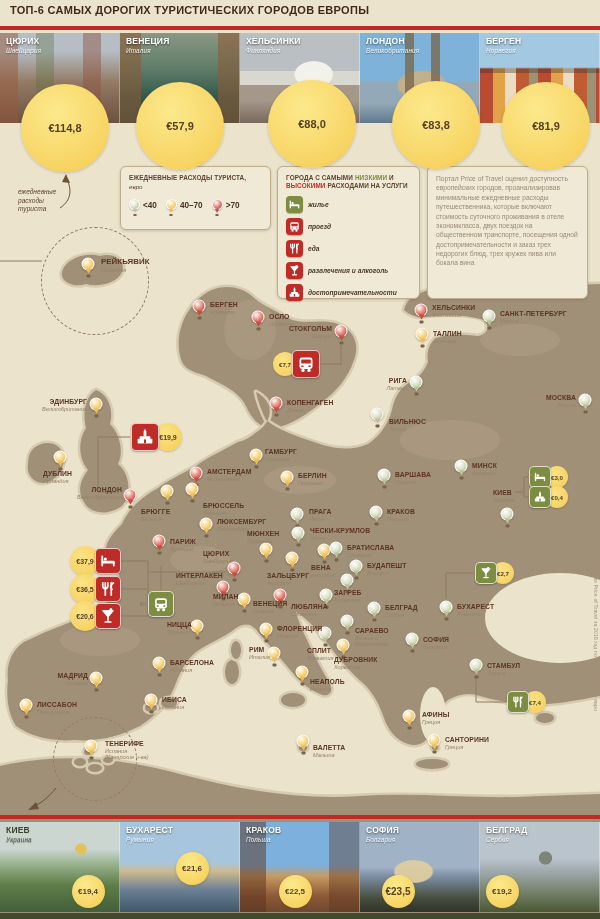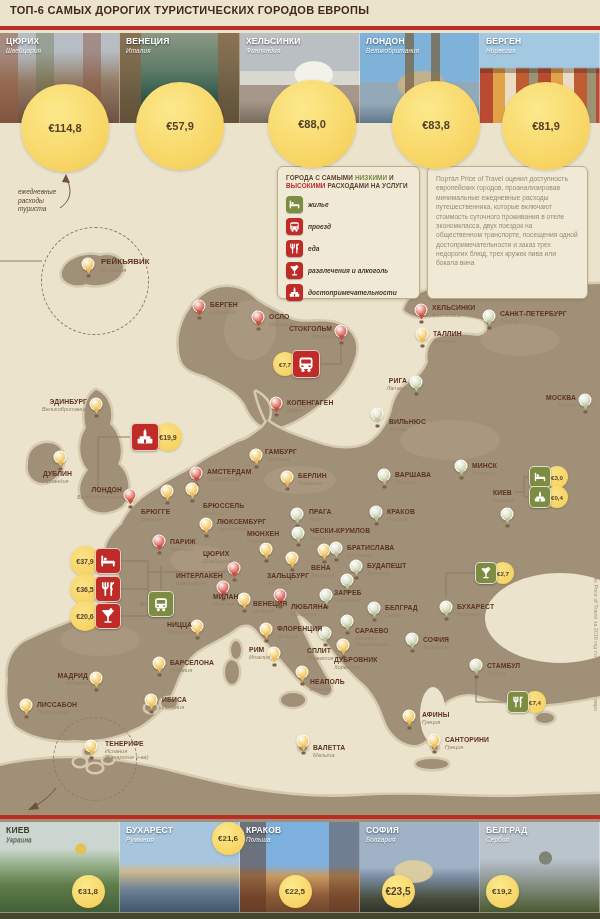--- a/index.html
+++ b/index.html
@@ -160,20 +160,38 @@
       <div class="photo ph-london" style="left: 360px; top: 33px;">
         <div class="plabel">ЛОНДОН<span class="pctry">Великобритания</span></div>
       </div>
       <div class="photo ph-bergen" style="left: 480px; top: 33px;">
         <div class="plabel">БЕРГЕН<span class="pctry">Норвегия</span></div>
       </div>
     </div>
 
   <div class="note">ежедневные расходы туриста</div>
 
+  <div class="panel" style="left:120px;top:166px;width:151px;height:64px;">
+    <div class="panel-title">ЕЖЕДНЕВНЫЕ РАСХОДЫ ТУРИСТА,</div>
+    <div class="panel-sub">евро</div>
+    <div class="cost-items" id="cost-items">
+        <div class="cost-item">
+          <span class="mb green-b"></span>
+          <span class="cost-label">&lt;40</span>
+        </div>
+        <div class="cost-item">
+          <span class="mb yellow-b"></span>
+          <span class="cost-label">40–70</span>
+        </div>
+        <div class="cost-item">
+          <span class="mb red-b"></span>
+          <span class="cost-label">&gt;70</span>
+        </div>
+      </div>
+  </div>
 
   <div class="panel" style="left:277px;top:166px;width:143px;height:133px;">
     <div class="panel-title">
       <span>ГОРОДА С САМЫМИ</span>
       <span class="low">НИЗКИМИ</span>
       <span>И</span>
       <span class="high">ВЫСОКИМИ</span>
       <span>РАСХОДАМИ НА УСЛУГИ</span>
     </div>
     <div id="service-rows">
@@ -269,22 +287,22 @@
       </div>
     </div>
   <div class="bbar"></div>
 
   <div class="source">По данным Price of Travel за 2016 год по текущему курсу евро</div>
 <div class="bubble" style="left: 21px; top: 84px; width: 88px; height: 88px; font-size: 11px;">€114,8</div>
     <div class="bubble" style="left: 136px; top: 82px; width: 88px; height: 88px; font-size: 11px;">€57,9</div>
     <div class="bubble" style="left: 268px; top: 80px; width: 88px; height: 88px; font-size: 11px;">€88,0</div>
     <div class="bubble" style="left: 392px; top: 81px; width: 88px; height: 88px; font-size: 11px;">€83,8</div>
     <div class="bubble" style="left: 502px; top: 82px; width: 88px; height: 88px; font-size: 11px;">€81,9</div>
-    <div class="bubble" style="left: 71.5px; top: 874.5px; width: 33px; height: 33px; font-size: 8px;">€31,8</div>
-    <div class="bubble" style="left: 175.5px; top: 822px; width: 33px; height: 33px; font-size: 8px; margin-left: 36px;">€21,6</div>
+    <div class="bubble" style="left: 71.5px; top: 874.5px; width: 33px; height: 33px; font-size: 8px;">€19,4</div>
+    <div class="bubble" style="left: 175.5px; top: 852px; width: 33px; height: 33px; font-size: 8px;">€21,6</div>
     <div class="bubble" style="left: 278.5px; top: 874.5px; width: 33px; height: 33px; font-size: 8px;">€22,5</div>
     <div class="bubble" style="left: 381.5px; top: 874.5px; width: 33px; height: 33px; font-size: 10px;">€23,5</div>
     <div class="bubble" style="left: 485.5px; top: 874.5px; width: 33px; height: 33px; font-size: 8px;">€19,2</div>
     <div class="balloon yellow-b" style="left: 88px; top: 264px;"></div>
     <div class="clabel big" style="left: 101px; top: 258px;">РЕЙКЬЯВИК<span class="ctry">Исландия</span></div>
     <div class="balloon red-b" style="left: 199px; top: 306px;"></div>
     <div class="clabel" style="left: 210px; top: 301px;">БЕРГЕН<span class="ctry">Норвегия</span></div>
     <div class="balloon red-b" style="left: 258px; top: 317px;"></div>
     <div class="clabel" style="left: 269px; top: 313px;">ОСЛО<span class="ctry">Норвегия</span></div>
     <div class="balloon red-b" style="left: 341px; top: 331px;"></div>

